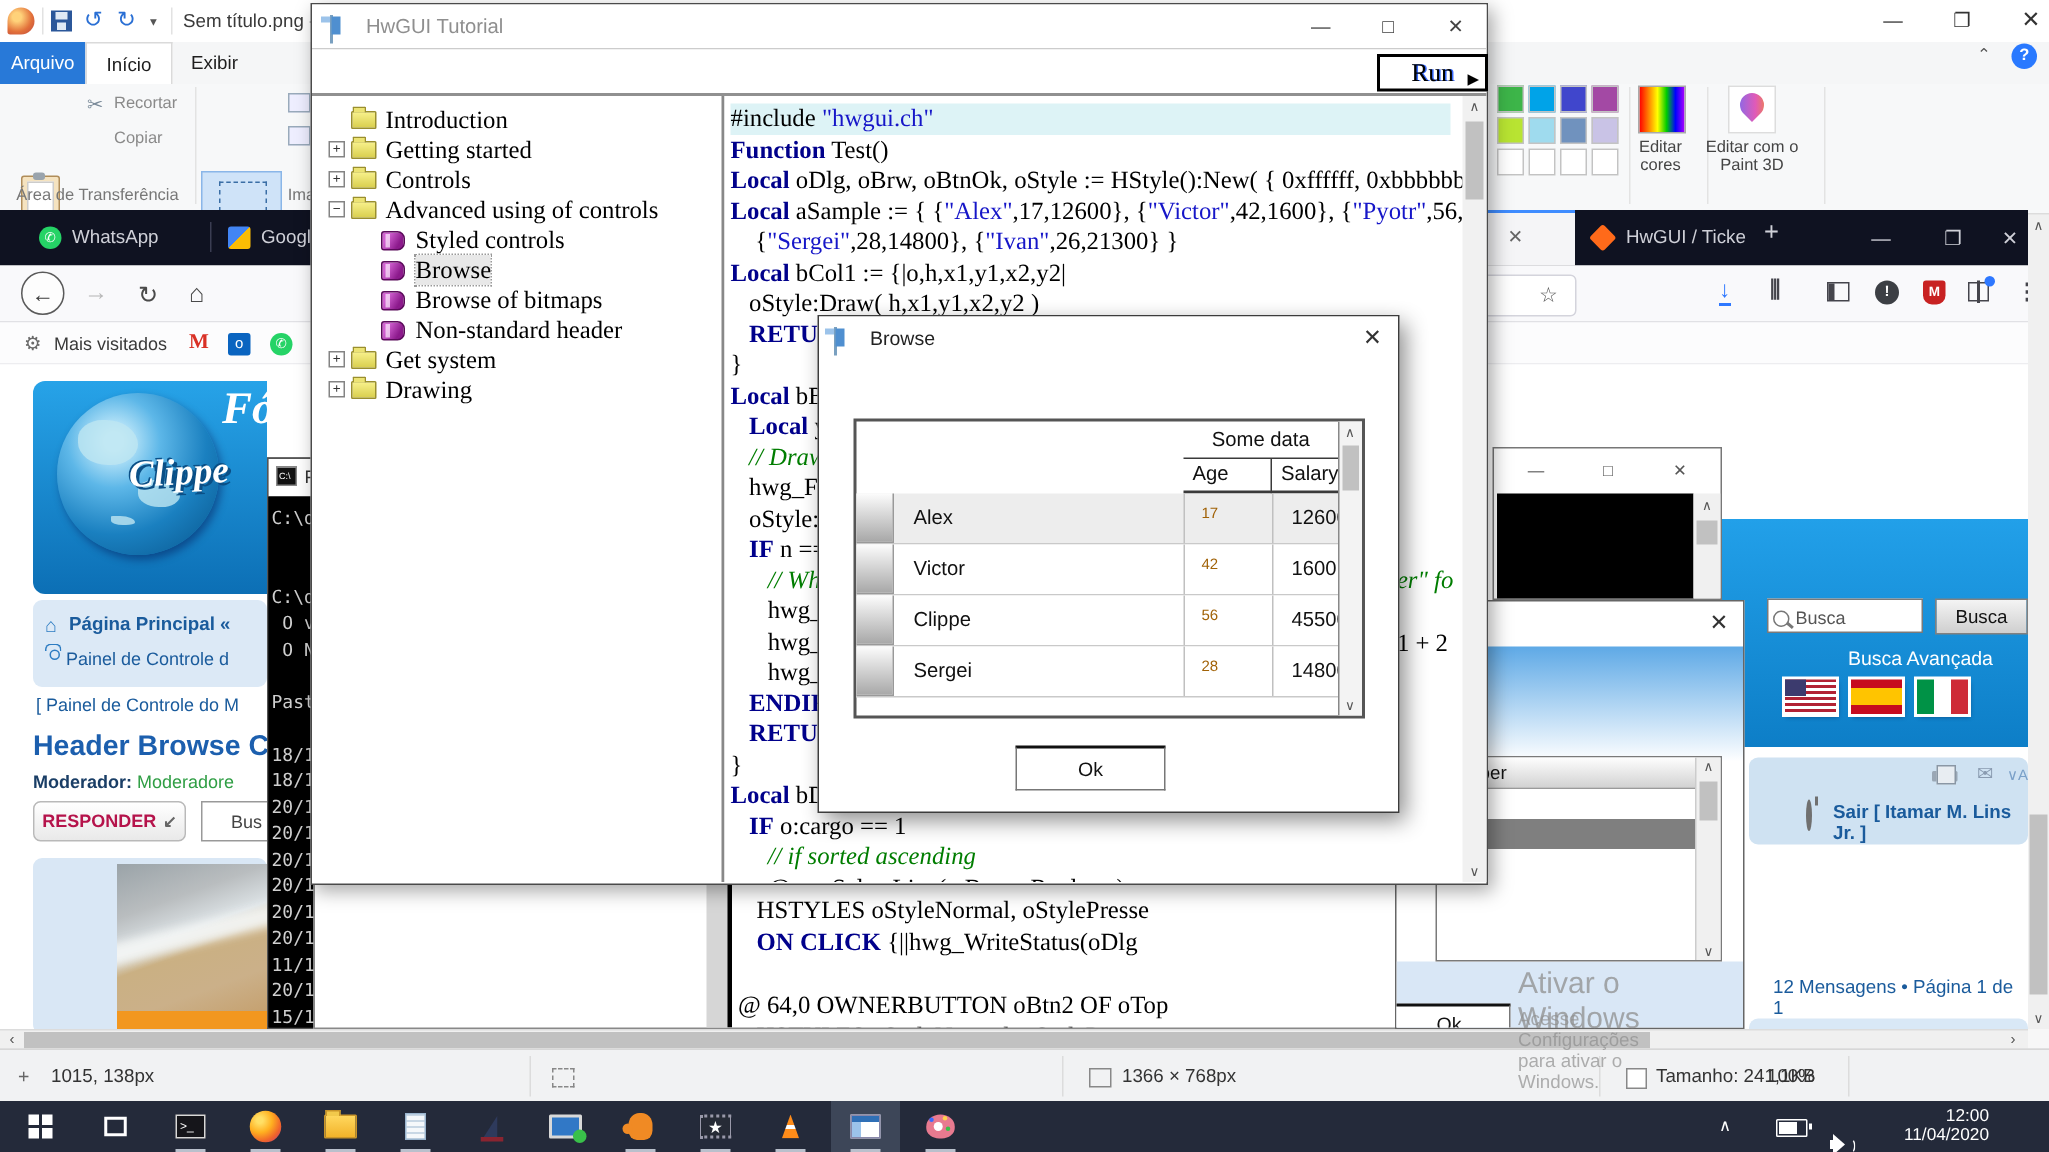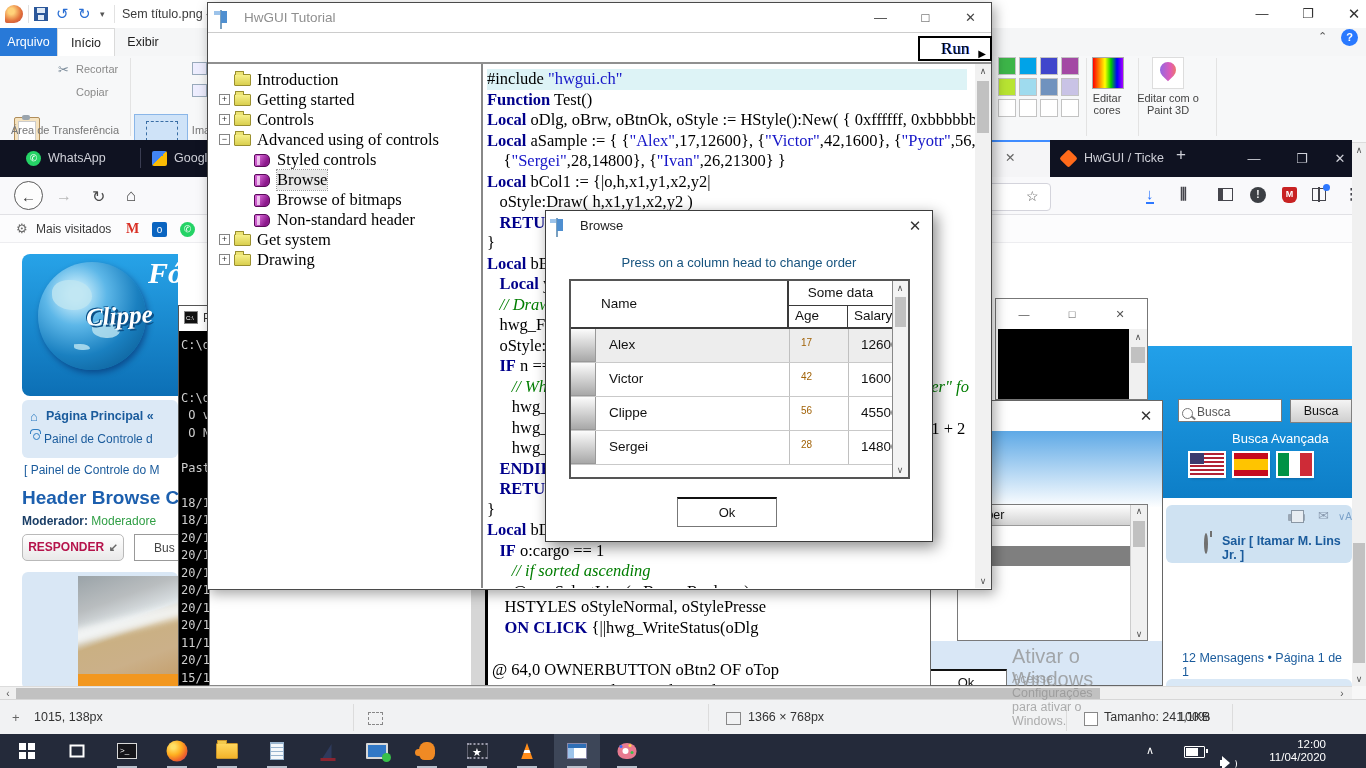--- a/index.html
+++ b/index.html
@@ -661,25 +661,21 @@
       <div class="abs sb-arrow" style="left:0;bottom:2px;width:16px;font-size:9px;">∨</div>
     </div>
   </div>
 
   <div class="abs" id="browse-dialog" style="z-index:9;">
     <div class="tbar">
       <span class="abs app-ico" style="left:10px;top:8px;"></span>
       <span class="abs bd-title" style="left:34px;">Browse</span>
       <span class="abs thin-x" style="left:358px;top:6px;width:22px;">✕</span>
     </div>
-    <div class="bd-instr">Press on a column head to change order</div>
     <div id="btable">
-      <div class="h-name">
-        <span style="position:absolute;left:30px;top:15px;">Name</span>
-      </div>
       <div class="h-some">Some data</div>
       <div class="h-age">Age</div>
       <div class="h-sal">Salary</div>
       <div id="brow-mount" style="position:absolute;left:0;top:48px;width:321px;height:148px;">
           <div class="brow hl" style="top: 0px;">
             <span class="rowhdr"></span>
             <span class="v1"></span>
             <span class="v2"></span>
             <div class="cname">Alex</div>
             <div class="cage">17</div>

